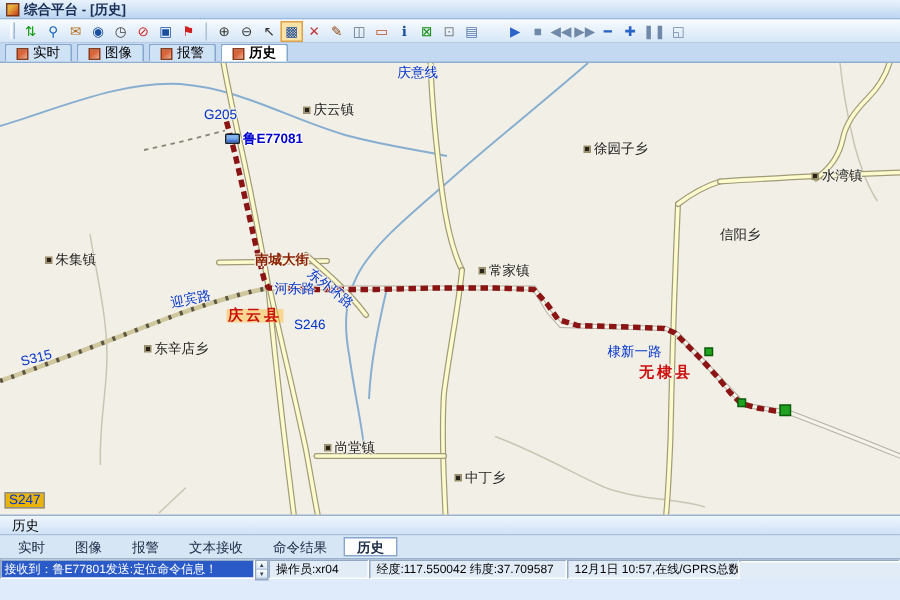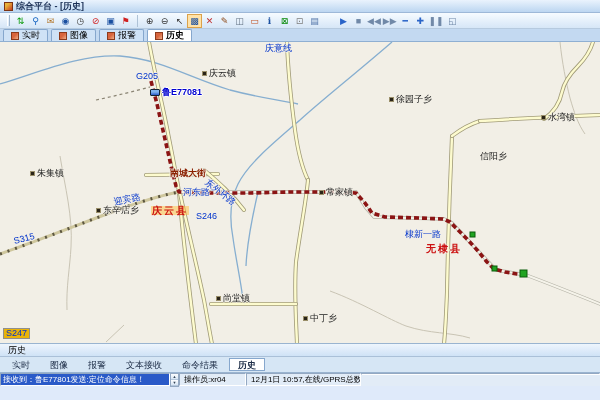--- a/index.html
+++ b/index.html
@@ -305,33 +305,33 @@
         </div>
 
         <div class="map-label lbl-county lbl-hl" style="left: 151px; top: 144px; position: absolute;">
           <span>庆云县</span>
         </div>
 
         <div class="map-label lbl-road" style="left: 183px; top: 146px; position: absolute;">
           <span>河东路</span>
         </div>
 
-        <div class="map-label lbl-place" style="left: 320px; top: 146px; position: absolute;">
+        <div class="map-label lbl-place" style="left: 320px; top: 134px; position: absolute;">
           <span class="pdot"></span><span>常家镇</span>
         </div>
 
         <div class="map-label lbl-road" style="left: 114px; top: 156px; position: absolute; transform: rotate(-12deg);">
           <span>迎宾路</span>
         </div>
 
         <div class="map-label lbl-road" style="left: 196px; top: 170px; position: absolute;">
           <span>S246</span>
         </div>
 
-        <div class="map-label lbl-place" style="left: 97px; top: 164px; position: absolute;">
+        <div class="map-label lbl-place" style="left: 97px; top: 186px; position: absolute;">
           <span class="pdot"></span><span>东辛店乡</span>
         </div>
 
         <div class="map-label lbl-road" style="left: 405px; top: 188px; position: absolute;">
           <span>棣新一路</span>
         </div>
 
         <div class="map-label lbl-road" style="left: 14px; top: 195px; position: absolute; transform: rotate(-14deg);">
           <span>S315</span>
         </div>
@@ -374,17 +374,18 @@
 
   <div class="statusbar">
     <div class="seg msgbox">
       <span class="msgsel">接收到：鲁E77801发送:定位命令信息！</span>
     </div>
     <div class="spin">
       <span>▲</span>
       <span>▼</span>
     </div>
     <div class="seg op">操作员:xr04</div>
+    <div class="seg coords">经度:117.550042 纬度:37.709587</div>
     <div class="seg dt">12月1日 10:57,在线/GPRS总数:17/25</div>
     <div class="seg fill"></div>
   </div>
 
 </div>
 
 </body></html>

